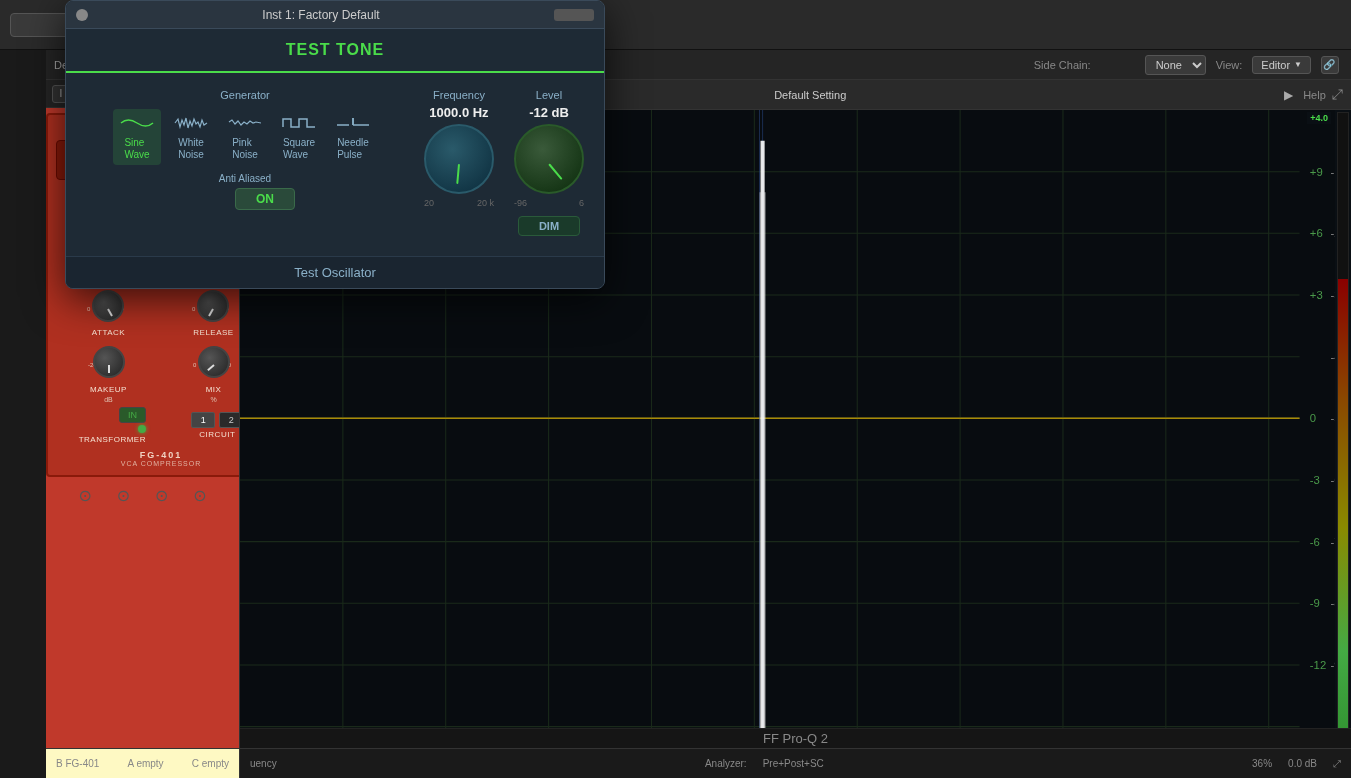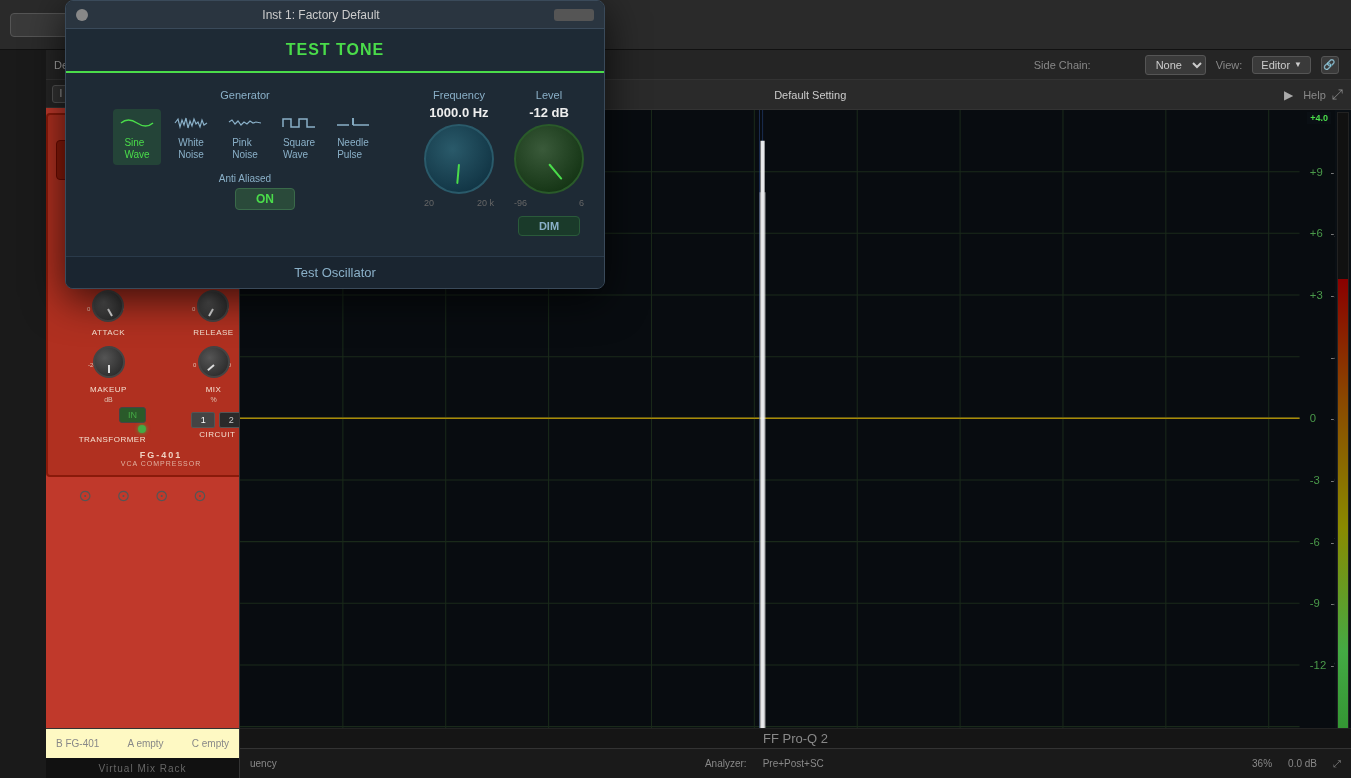--- a/index.html
+++ b/index.html
@@ -903,23 +903,20 @@
       <span style="color:#555; font-size:16px;">⊙</span>
       <span style="color:#555; font-size:16px;">⊙</span>
     </div>
   </div>
 
   <div class="vmr-bottom-bar">
     <span class="vmr-slot">B  FG-401</span>
     <span class="vmr-slot">A  empty</span>
     <span class="vmr-slot">C  empty</span>
   </div>
-  <div class="vmr-footer">
-    <span class="vmr-footer-text">Virtual Mix Rack</span>
-  </div>
 </div>
 
 <div class="main-right">
 
   <div class="inst-header">
     <span class="inst-title">Inst 1</span>
     <div class="inst-controls">
       <span class="inst-label">Side Chain:</span>
       <select class="inst-select">
         <option>None</option>

